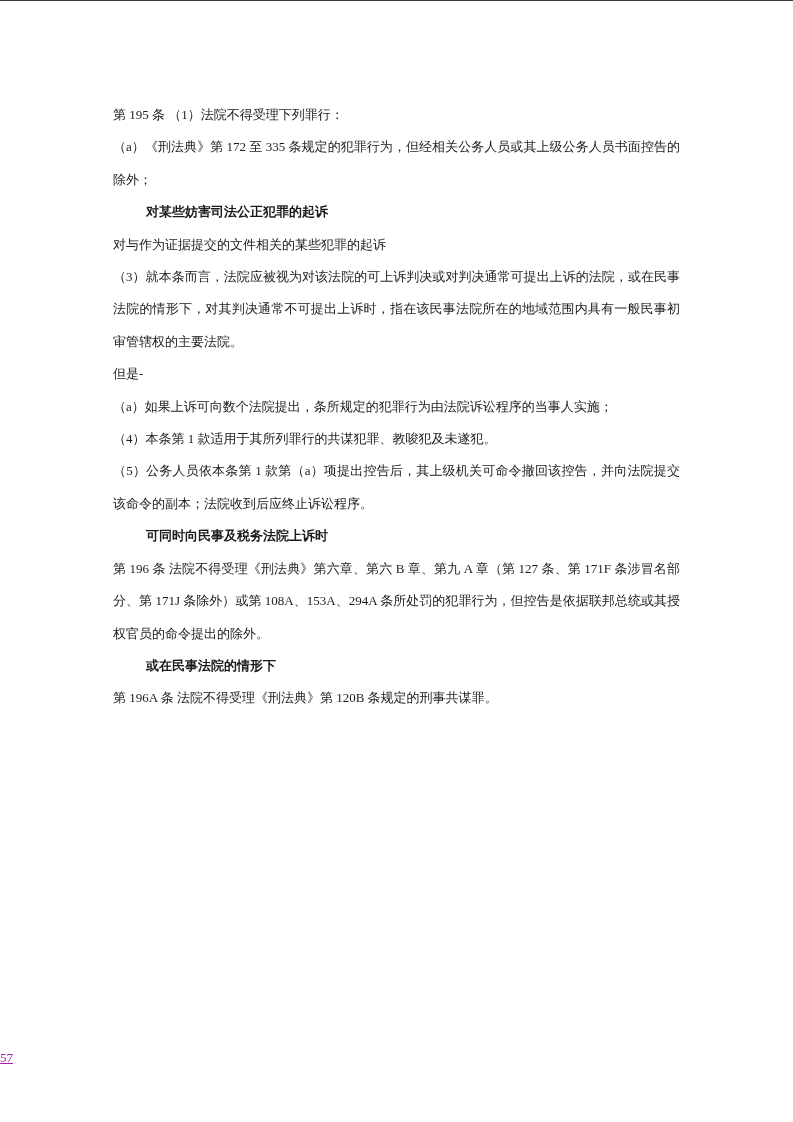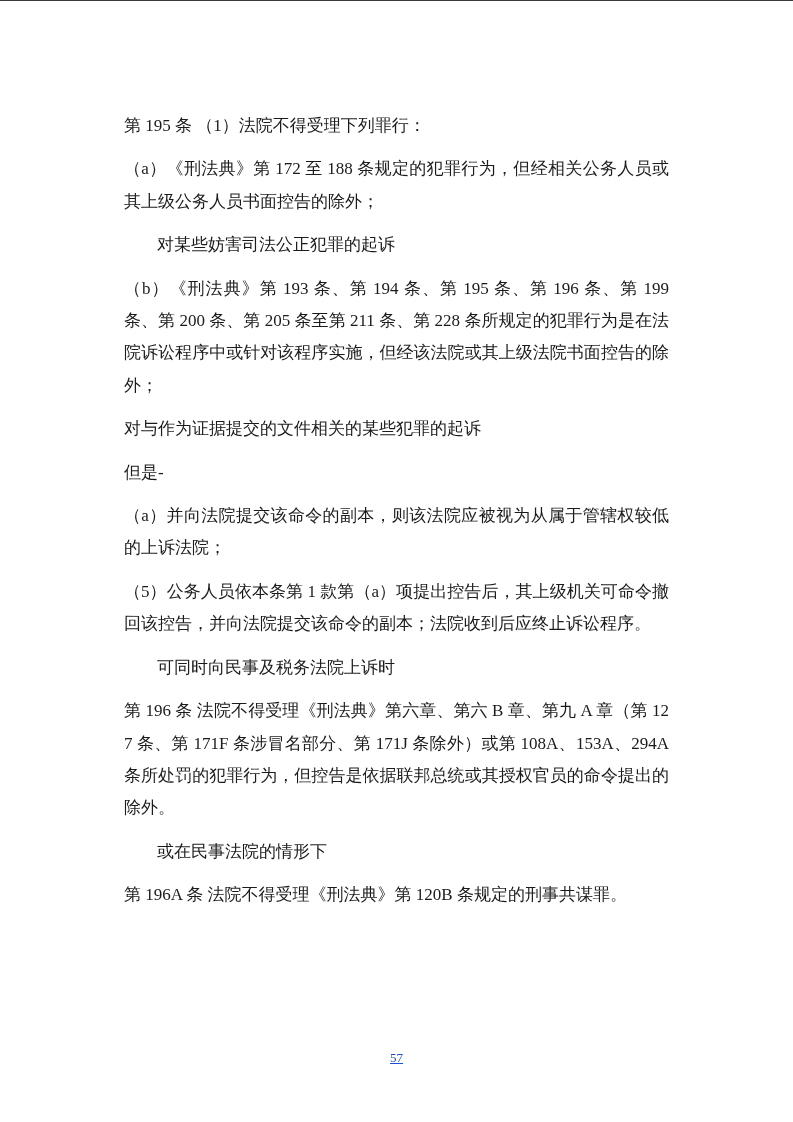--- a/index.html
+++ b/index.html
@@ -25,55 +25,56 @@
     height: 1px;
     background: #3a3a3a;
   }
   .doc-body {
     position: absolute;
     top: 99px;
     left: 113px;
     width: 567px;
   }
   .para {
-    margin: 11px;
-    font-size: 17px;
+    margin: 0;
+    font-size: 13px;
     line-height: 32.4px;
     text-align: justify;
     word-break: break-all;
   }
   .para.heading {
-    font-weight: 400;
+    font-weight: 700;
     text-indent: 33px;
     text-align: left;
   }
   .page-number {
     position: absolute;
     top: 1050px;
     left: 0;
     width: 100%;
-    text-align: center;
+    text-align: left;
     font-size: 13px;
-    color: #1d4ed8;
+    color: #a21caf;
     text-decoration: underline;
   }
 </style>
 </head>
 <body>
 
 <div class="page">
   <div class="scan-edge"></div>
   <div class="doc-body">
       <p class="para">第 195 条 （1）法院不得受理下列罪行：</p>
-      <p class="para">（a）《刑法典》第 172 至 188 条规定的犯罪行为，但经相关公务人员或其上级公务人员书面控告的除外；</p>
+      <p class="para">（a）《刑法典》第 172 至 335 条规定的犯罪行为，但经相关公务人员或其上级公务人员书面控告的除外；</p>
       <p class="para heading">对某些妨害司法公正犯罪的起诉</p>
-      <p class="para">（b）《刑法典》第 193 条、第 194 条、第 195 条、第 196 条、第 199 条、第 200 条、第 205 条至第 211 条、第 228 条所规定的犯罪行为是在法院诉讼程序中或针对该程序实施，但经该法院或其上级法院书面控告的除外；</p>
       <p class="para">对与作为证据提交的文件相关的某些犯罪的起诉</p>
+      <p class="para">（3）就本条而言，法院应被视为对该法院的可上诉判决或对判决通常可提出上诉的法院，或在民事法院的情形下，对其判决通常不可提出上诉时，指在该民事法院所在的地域范围内具有一般民事初审管辖权的主要法院。</p>
       <p class="para">但是-</p>
-      <p class="para">（a）并向法院提交该命令的副本，则该法院应被视为从属于管辖权较低的上诉法院；</p>
+      <p class="para">（a）如果上诉可向数个法院提出，条所规定的犯罪行为由法院诉讼程序的当事人实施；</p>
+      <p class="para">（4）本条第 1 款适用于其所列罪行的共谋犯罪、教唆犯及未遂犯。</p>
       <p class="para">（5）公务人员依本条第 1 款第（a）项提出控告后，其上级机关可命令撤回该控告，并向法院提交该命令的副本；法院收到后应终止诉讼程序。</p>
       <p class="para heading">可同时向民事及税务法院上诉时</p>
       <p class="para">第 196 条 法院不得受理《刑法典》第六章、第六 B 章、第九 A 章（第 127 条、第 171F 条涉冒名部分、第 171J 条除外）或第 108A、153A、294A 条所处罚的犯罪行为，但控告是依据联邦总统或其授权官员的命令提出的除外。</p>
       <p class="para heading">或在民事法院的情形下</p>
       <p class="para">第 196A 条 法院不得受理《刑法典》第 120B 条规定的刑事共谋罪。</p>
     </div>
   <div class="page-number">57</div>
 </div>
 
 </body></html>

